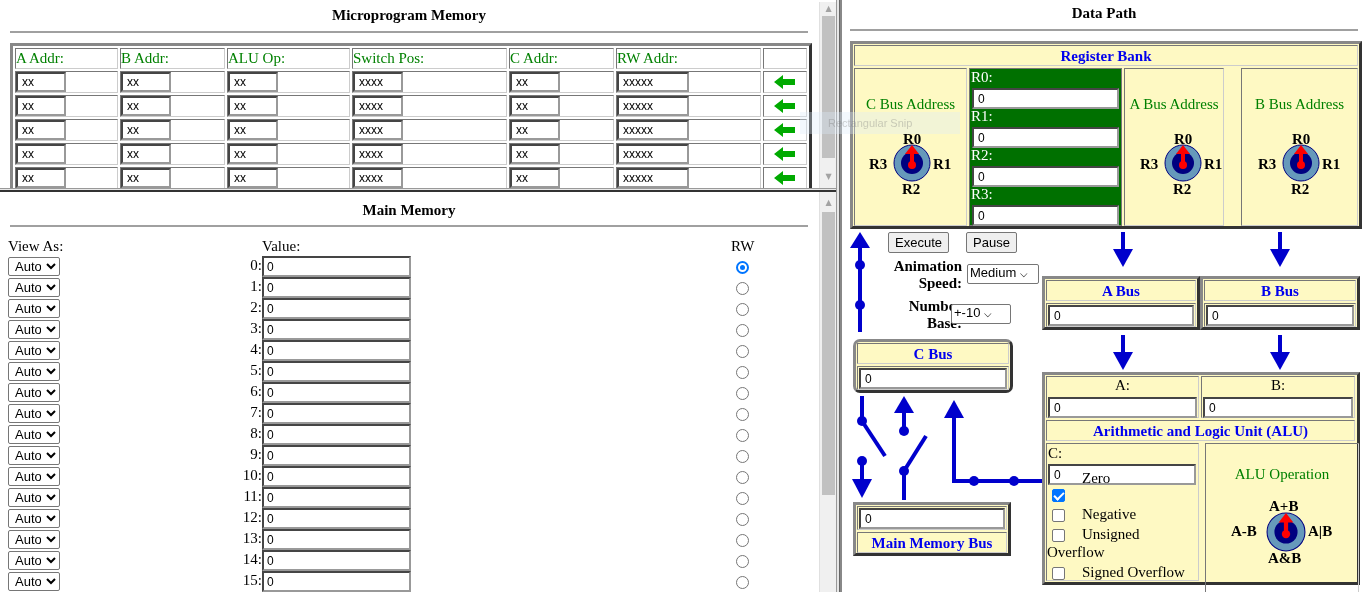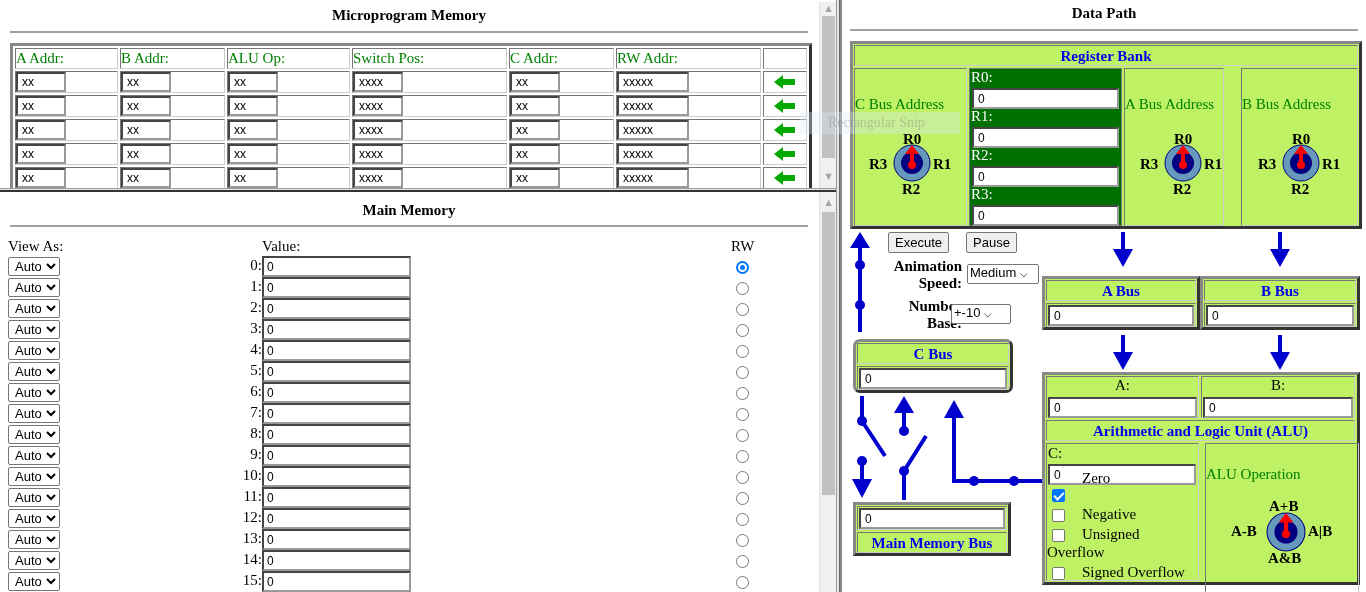--- a/index.html
+++ b/index.html
@@ -29,34 +29,34 @@
   .mm-row { position: absolute; left: 0; height: 21px; width: 820px; }
   .mm-row select { position: absolute; left: 8px; top: 1px; width: 52px; height: 19px; font-family: "Liberation Sans", sans-serif; font-size: 13px; border: 1px solid #767676; border-radius: 2px; background: #fff; padding: 0 2px; }
   .mm-row .idx { position: absolute; left: 220px; width: 42px; text-align: right; font-size: 15px; top: 1px; }
   .mm-row input.val { position: absolute; left: 262px; top: 0px; width: 149px; height: 21px; border: 2px inset #999; font-family: "Liberation Sans", sans-serif; font-size: 12px; padding: 0 3px; }
   .mm-row .radio { position: absolute; left: 736px; top: 5px; width: 13px; height: 13px; border-radius: 50%; border: 1px solid #767676; background: #fff; }
   .mm-row .radio.on { border: 2px solid #0075ff; }
   .mm-row .radio.on::after { content: ""; position: absolute; left: 2px; top: 2px; width: 5px; height: 5px; border-radius: 50%; background: #0075ff; }
 
   
   .dp { position: absolute; }
-  .box3d { border: 3px solid; border-color: #888 #333 #333 #888; background: #bef264; padding-left: 30px; }
+  .box3d { border: 3px solid; border-color: #888 #333 #333 #888; background: #fef9c3; padding-left: 30px; }
   .cell { border: 1px solid; border-color: #777 #ccc #ccc #777; }
   .blue-title { color: #0000ee; font-weight: bold; text-align: center; font-size: 15px; }
-  .green-label { color: #008000; font-size: 15px; }
+  .green-label { color: #008000; font-size: 15px; text-align: center; }
   .dp input.txt { border: 2px inset #999; font-family: "Liberation Sans", sans-serif; font-size: 12px; padding: 0 4px; height: 21px; background: #fff; }
   .btn { position: absolute; height: 21px; font-family: "Liberation Sans", sans-serif; font-size: 13px; background: #efefef; border: 1px solid #767676; border-radius: 2px; padding: 0 6px; line-height: 19px; }
   .sel { position: absolute; height: 20px; font-family: "Liberation Sans", sans-serif; font-size: 13px; background: #fff; border: 1px solid #767676; border-radius: 2px; padding: 0 2px; }
   .lbl-bold { position: absolute; font-weight: bold; font-size: 15px; text-align: right; line-height: 17px; }
   .knob-lbl { position: absolute; font-weight: bold; font-size: 15px; font-family: "Liberation Serif", serif; }
   .chk { position: absolute; width: 13px; height: 13px; border: 1px solid #767676; border-radius: 2px; background: #fff; }
   .chk.on { background: #0075ff; border-color: #0075ff; }
   .chk.on::after { content: ""; position: absolute; left: 3px; top: 0px; width: 4px; height: 8px; border: solid #fff; border-width: 0 2px 2px 0; transform: rotate(45deg); }
   .chk-text { position: absolute; font-size: 15px; }
-  .snip { position: absolute; left: 800px; top: 112px; width: 160px; height: 22px; background: rgba(220,235,250,0.35); color: rgba(120,120,120,0.35); font-family: Liberation Serif, serif; font-size: 14px; line-height: 22px; padding-left: 28px; pointer-events: none; }
+  .snip { position: absolute; left: 800px; top: 112px; width: 160px; height: 22px; background: rgba(220,235,250,0.35); color: rgba(120,120,120,0.35); font-family: Liberation Sans, sans-serif; font-size: 11px; line-height: 22px; padding-left: 28px; pointer-events: none; }
 </style>
 </head>
 <body>
 
 <div class="frame-left">
 
   <div class="pane-top">
     <div class="section-title" style="width:818px;">Microprogram Memory</div>
     <div class="hr" style="width:798px;"></div>
     <table class="mp">

